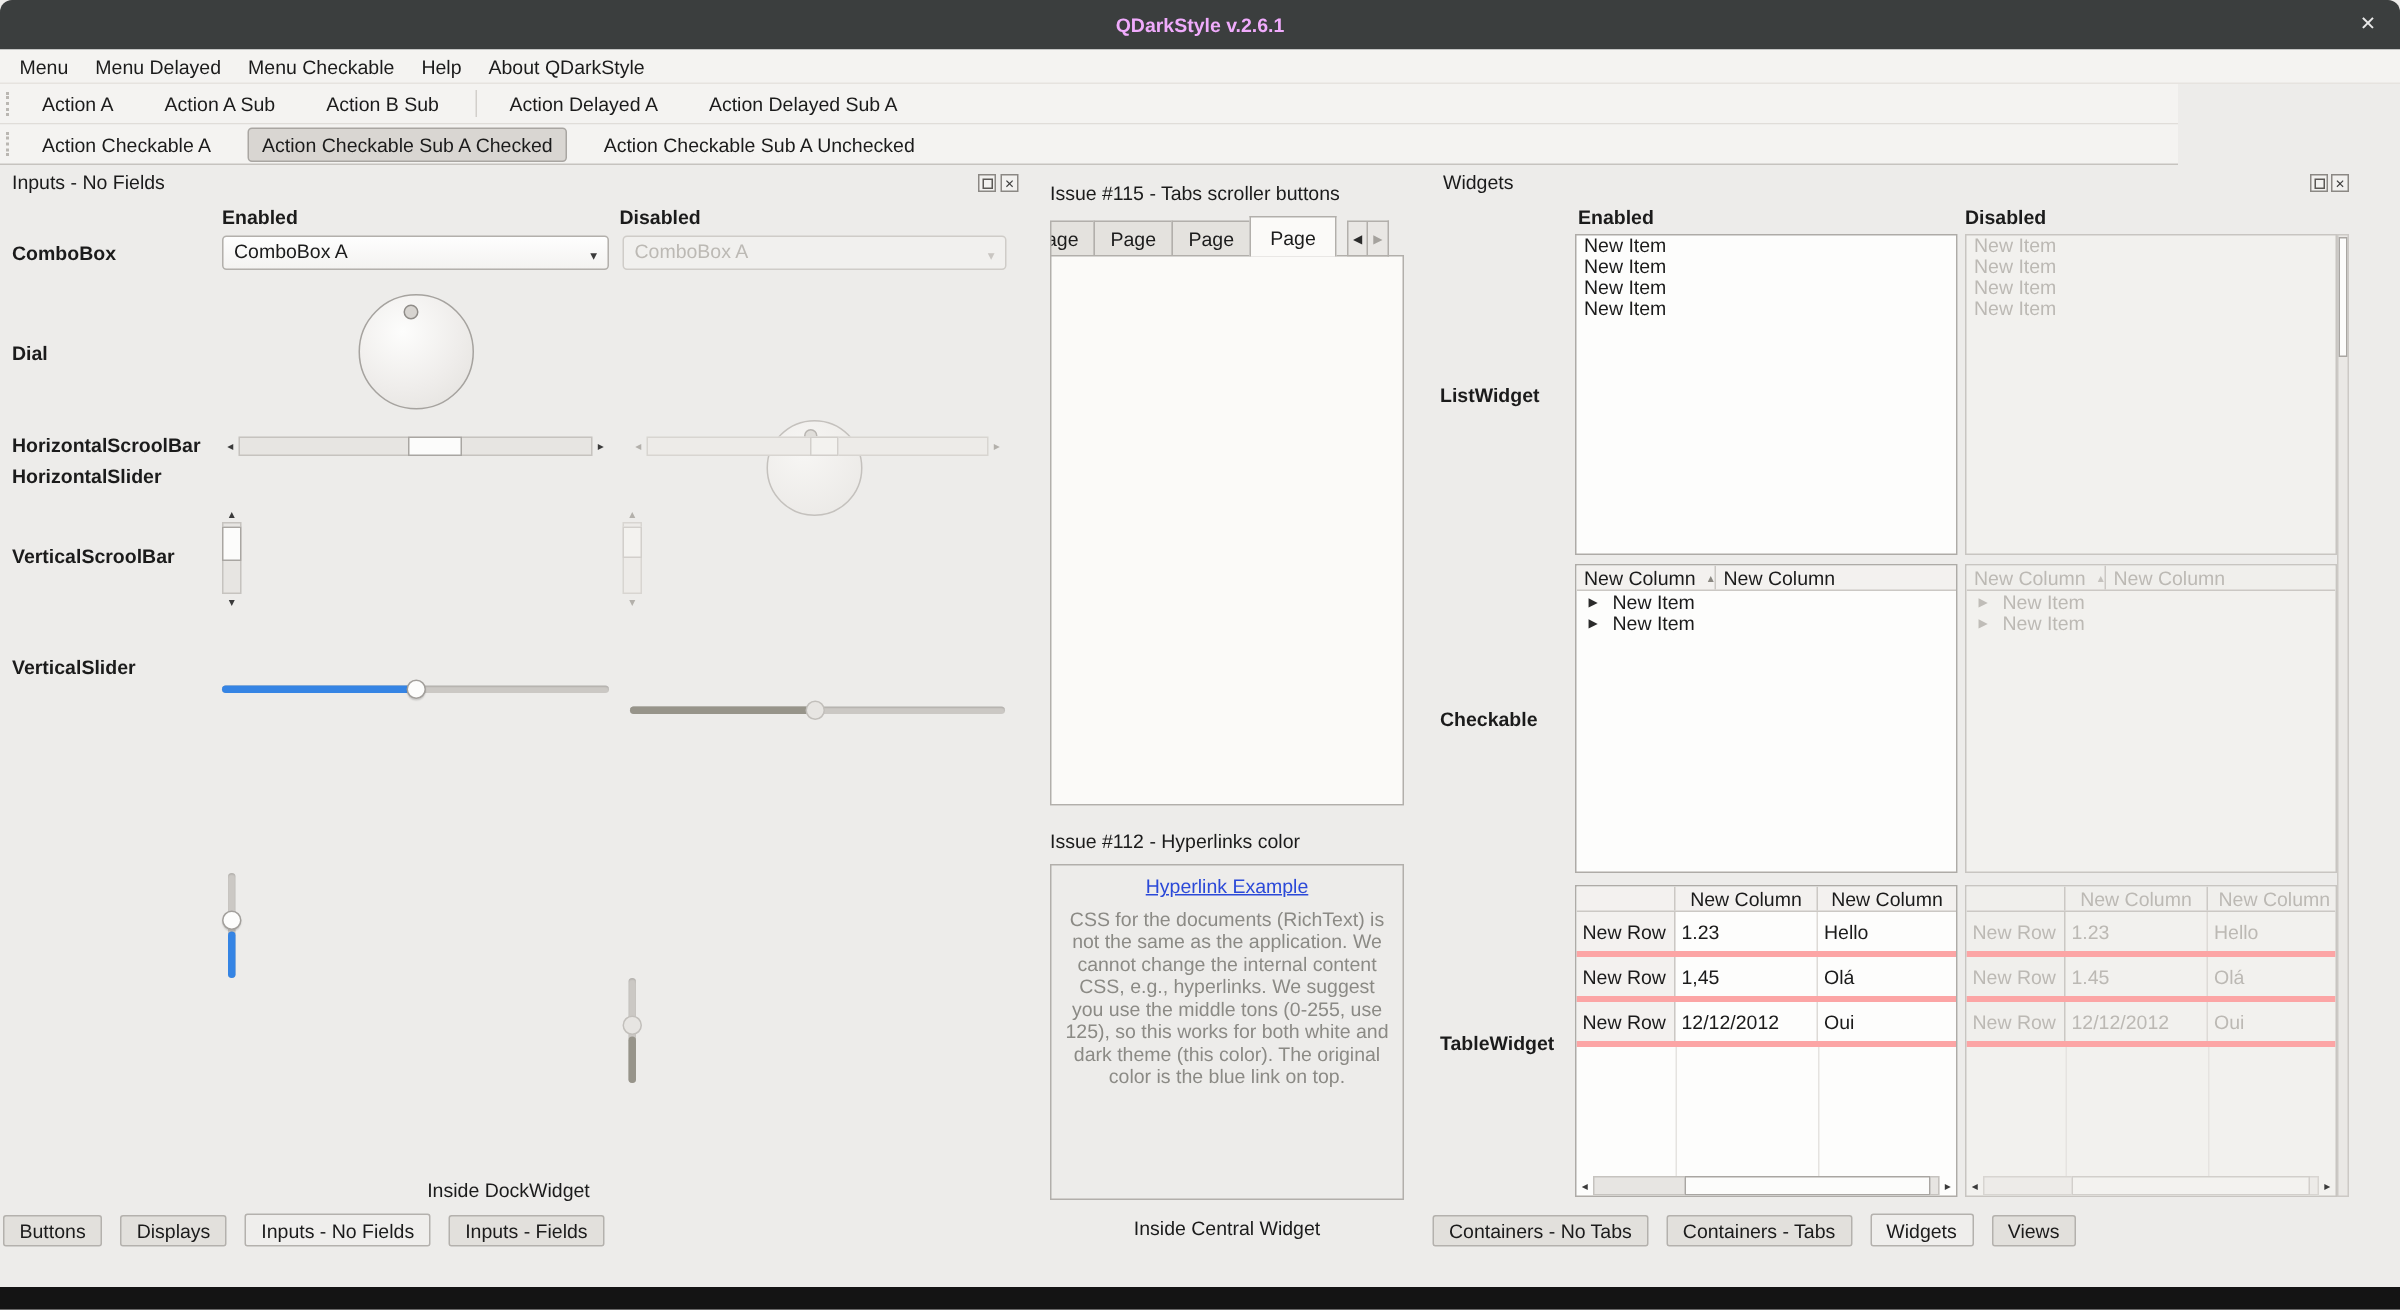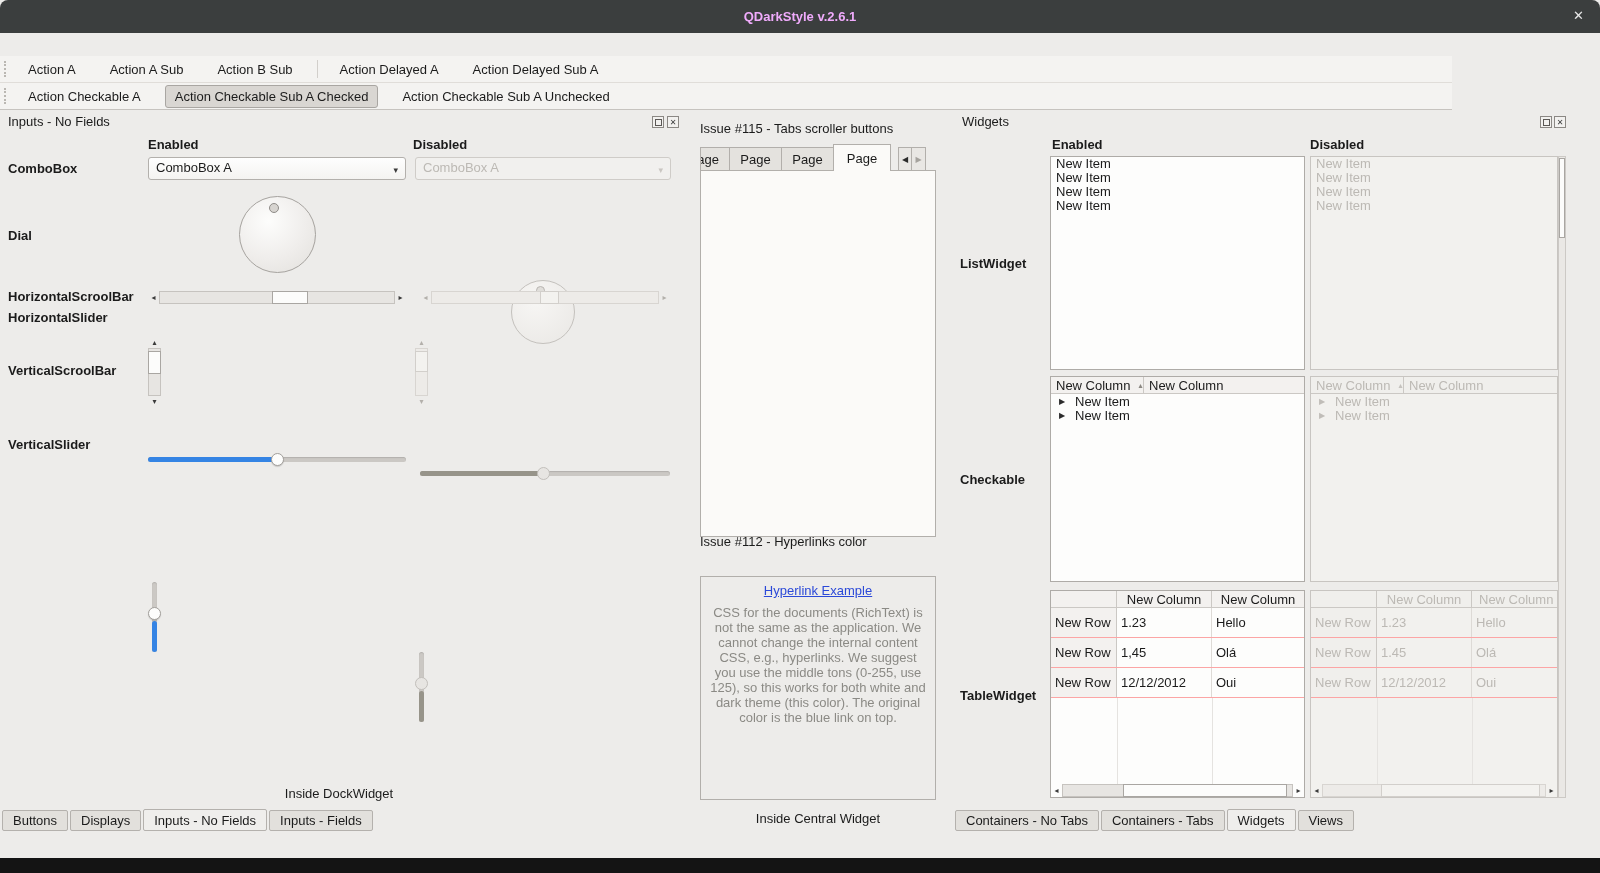--- a/index.html
+++ b/index.html
@@ -21,21 +21,21 @@
   .tb1{top:56px;border-bottom:1px solid #e0ddd9}
   .tb2{top:83px;border-bottom:1px solid #c6c3bf}
   .tb-handle{width:4px;height:16px;margin:0 10px 0 4px;border-left:2px dotted #bab7b2}
   .tool-btn{padding:3px 9px;margin-right:14px;border:1px solid transparent;border-radius:3px;white-space:nowrap}
   .tool-btn.checked{background:#d9d6d2;border-color:#a9a6a2}
   .tb-sep{width:1px;height:18px;background:#d2cfcb;margin:0 12px 0 0}
   
   .mini{position:absolute;width:12px;height:12px;border:1px solid #8b8884;background:#f2f1ef;
         display:flex;align-items:center;justify-content:center;font-size:8px;color:#3c3c3c}
   .mini-float::after{content:"";position:absolute;left:2px;top:2px;width:5px;height:5px;border:1px solid #5b5855}
-  .dock-tabbar{position:absolute;top:810px;display:flex;gap:2px;height:22px}
+  .dock-tabbar{position:absolute;top:810px;display:flex;gap:12px;height:22px}
   .dtab{height:21px;padding:0 10px;display:flex;align-items:center;background:#e2e0dc;
         border:1px solid #b4b1ad;border-radius:2px;white-space:nowrap}
   .dtab.sel{background:#efeeec;height:22px;margin-top:-1px}
   
   .combo{display:flex;align-items:flex-end;background:linear-gradient(#fefefe,#f4f3f1);
          border:1px solid #b3b0ac;border-radius:3px;padding:4px 7px}
   .combo .ctext{flex:1;white-space:nowrap;overflow:hidden}
   .combo .carrow{font-size:9px;color:#3a3a3a}
   .combo.dis{background:#f1f0ee;color:#bcb9b4;border-color:#cfccc8}
   .combo.dis .carrow{color:#c9c6c2}
@@ -108,21 +108,21 @@
   .t-label{margin-left:6px;white-space:nowrap}
   .tablew{position:absolute;background:#fdfdfc;border:1px solid #aeaba7;display:flex;flex-direction:column;overflow:hidden}
   .tablew.dis{background:#f2f1ee;border-color:#c8c5c1;color:#bcb9b4}
   .tb-headrow{display:flex;height:17px;flex:0 0 17px;background:#f3f1ef;border-bottom:1px solid #cbc8c4}
   .tablew.dis .tb-headrow{background:#f0efec}
   .tb-corner{width:66px;flex:0 0 66px;border-right:1px solid #cbc8c4}
   .tb-hc{display:flex;align-items:center;justify-content:center;border-right:1px solid #cbc8c4;overflow:hidden;white-space:nowrap}
   .tb-hc.c1{width:95px;flex:0 0 95px}
   .tb-hc.c2{flex:1;border-right:none}
   .tablew.dis .tb-hc.c2{justify-content:flex-start;padding-left:7px}
-  .tb-row{display:flex;height:30px;flex:0 0 30px;border-bottom:1px solid #fca5a5}
+  .tb-row{display:flex;height:30px;flex:0 0 30px;border-bottom:4px solid #fca5a5}
   .tb-rh{width:66px;flex:0 0 66px;background:#f3f1ef;border-right:1px solid #cbc8c4;
          display:flex;align-items:center;padding-left:4px;white-space:nowrap}
   .tablew.dis .tb-rh{background:#f0efec}
   .tb-td{display:flex;align-items:center;padding-left:4px;border-right:1px solid #dddad6;overflow:hidden;white-space:nowrap}
   .tb-td.c1{width:95px;flex:0 0 95px}
   .tb-td.c2{flex:1;border-right:none}
   .tb-empty{flex:1;position:relative}
   .tb-empty .vline{position:absolute;top:0;bottom:0;width:1px;background:#e5e3e0}
   .tb-hscroll{flex:0 0 13px;display:flex;align-items:center}
   .dock-vscroll{position:absolute;background:#eae8e5;border:1px solid #ccc9c5}
@@ -133,20 +133,27 @@
 </head>
 <body>
 
 <div id="app">
 
   <div class="titlebar">
     <span class="title">QDarkStyle v.2.6.1</span>
     <span class="close">✕</span>
   </div>
 
+  <div class="menubar">
+    <span class="menu-item">Menu</span>
+    <span class="menu-item">Menu Delayed</span>
+    <span class="menu-item">Menu Checkable</span>
+    <span class="menu-item">Help</span>
+    <span class="menu-item">About QDarkStyle</span>
+  </div>
 
   <div class="toolbar tb1">
     <span class="tb-handle"></span>
     <span class="tool-btn">Action A</span>
     <span class="tool-btn">Action A Sub</span>
     <span class="tool-btn">Action B Sub</span>
     <span class="tb-sep"></span>
     <span class="tool-btn">Action Delayed A</span>
     <span class="tool-btn">Action Delayed Sub A</span>
   </div>
@@ -257,21 +264,21 @@
     <span class="tab" style="width:53px">Page</span>
     <span class="tab" style="width:53px">Page</span>
     <span class="tab sel" style="width:58px">Page</span>
     <span class="tab-scrollers">
       <span class="tsc prev">◀</span>
       <span class="tsc next">▶</span>
     </span>
   </div>
   <div class="pane" style="left:700px;top:170px;width:236px;height:367px"></div>
 
-  <div class="abs" style="left:700px;top:534px">Issue #112 - Hyperlinks color</div>
+  <div class="abs" style="left:700px;top:553px">Issue #112 - Hyperlinks color</div>
   <div class="linkbox" style="left:700px;top:576px;width:236px;height:224px">
     <span class="link">Hyperlink Example</span>
     <div class="para">CSS for the documents (RichText) is not the same as the application. We cannot change the internal content CSS, e.g., hyperlinks. We suggest you use the middle tons (0-255, use 125), so this works for both white and dark theme (this color). The original color is the blue link on top.</div>
   </div>
 
   <div class="footer-text" style="left:700px;top:811px;width:236px">Inside Central Widget</div>
 
   <div class="abs" style="left:962px;top:114px">Widgets</div>
   <span class="mini mini-float" style="left:1540px;top:116px"></span>
   <span class="mini" style="left:1554px;top:116px">✕</span>

